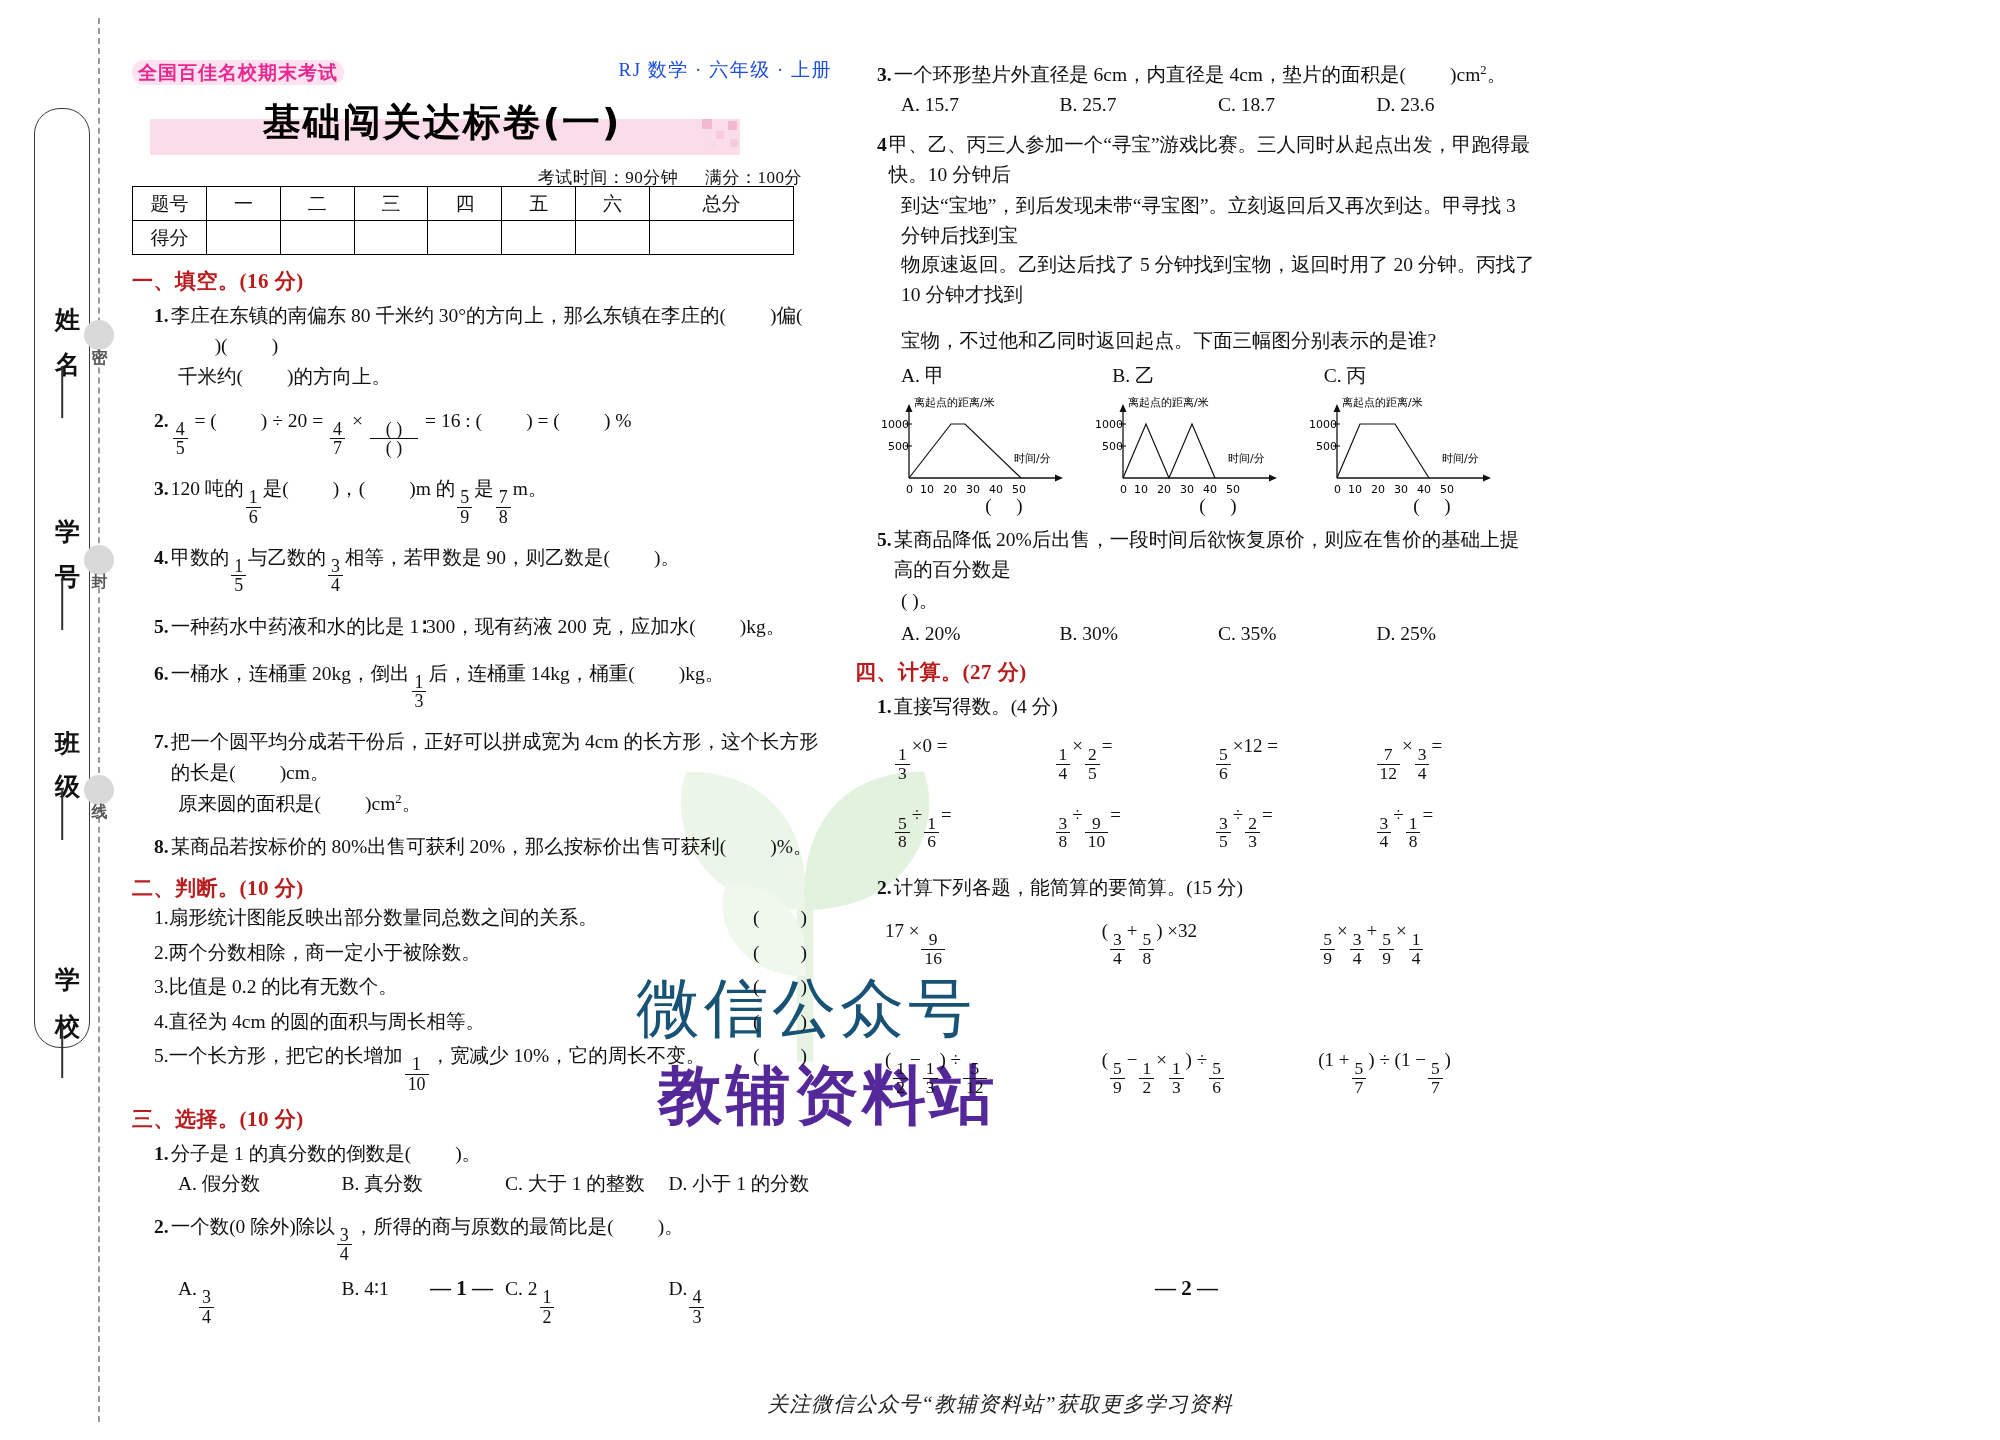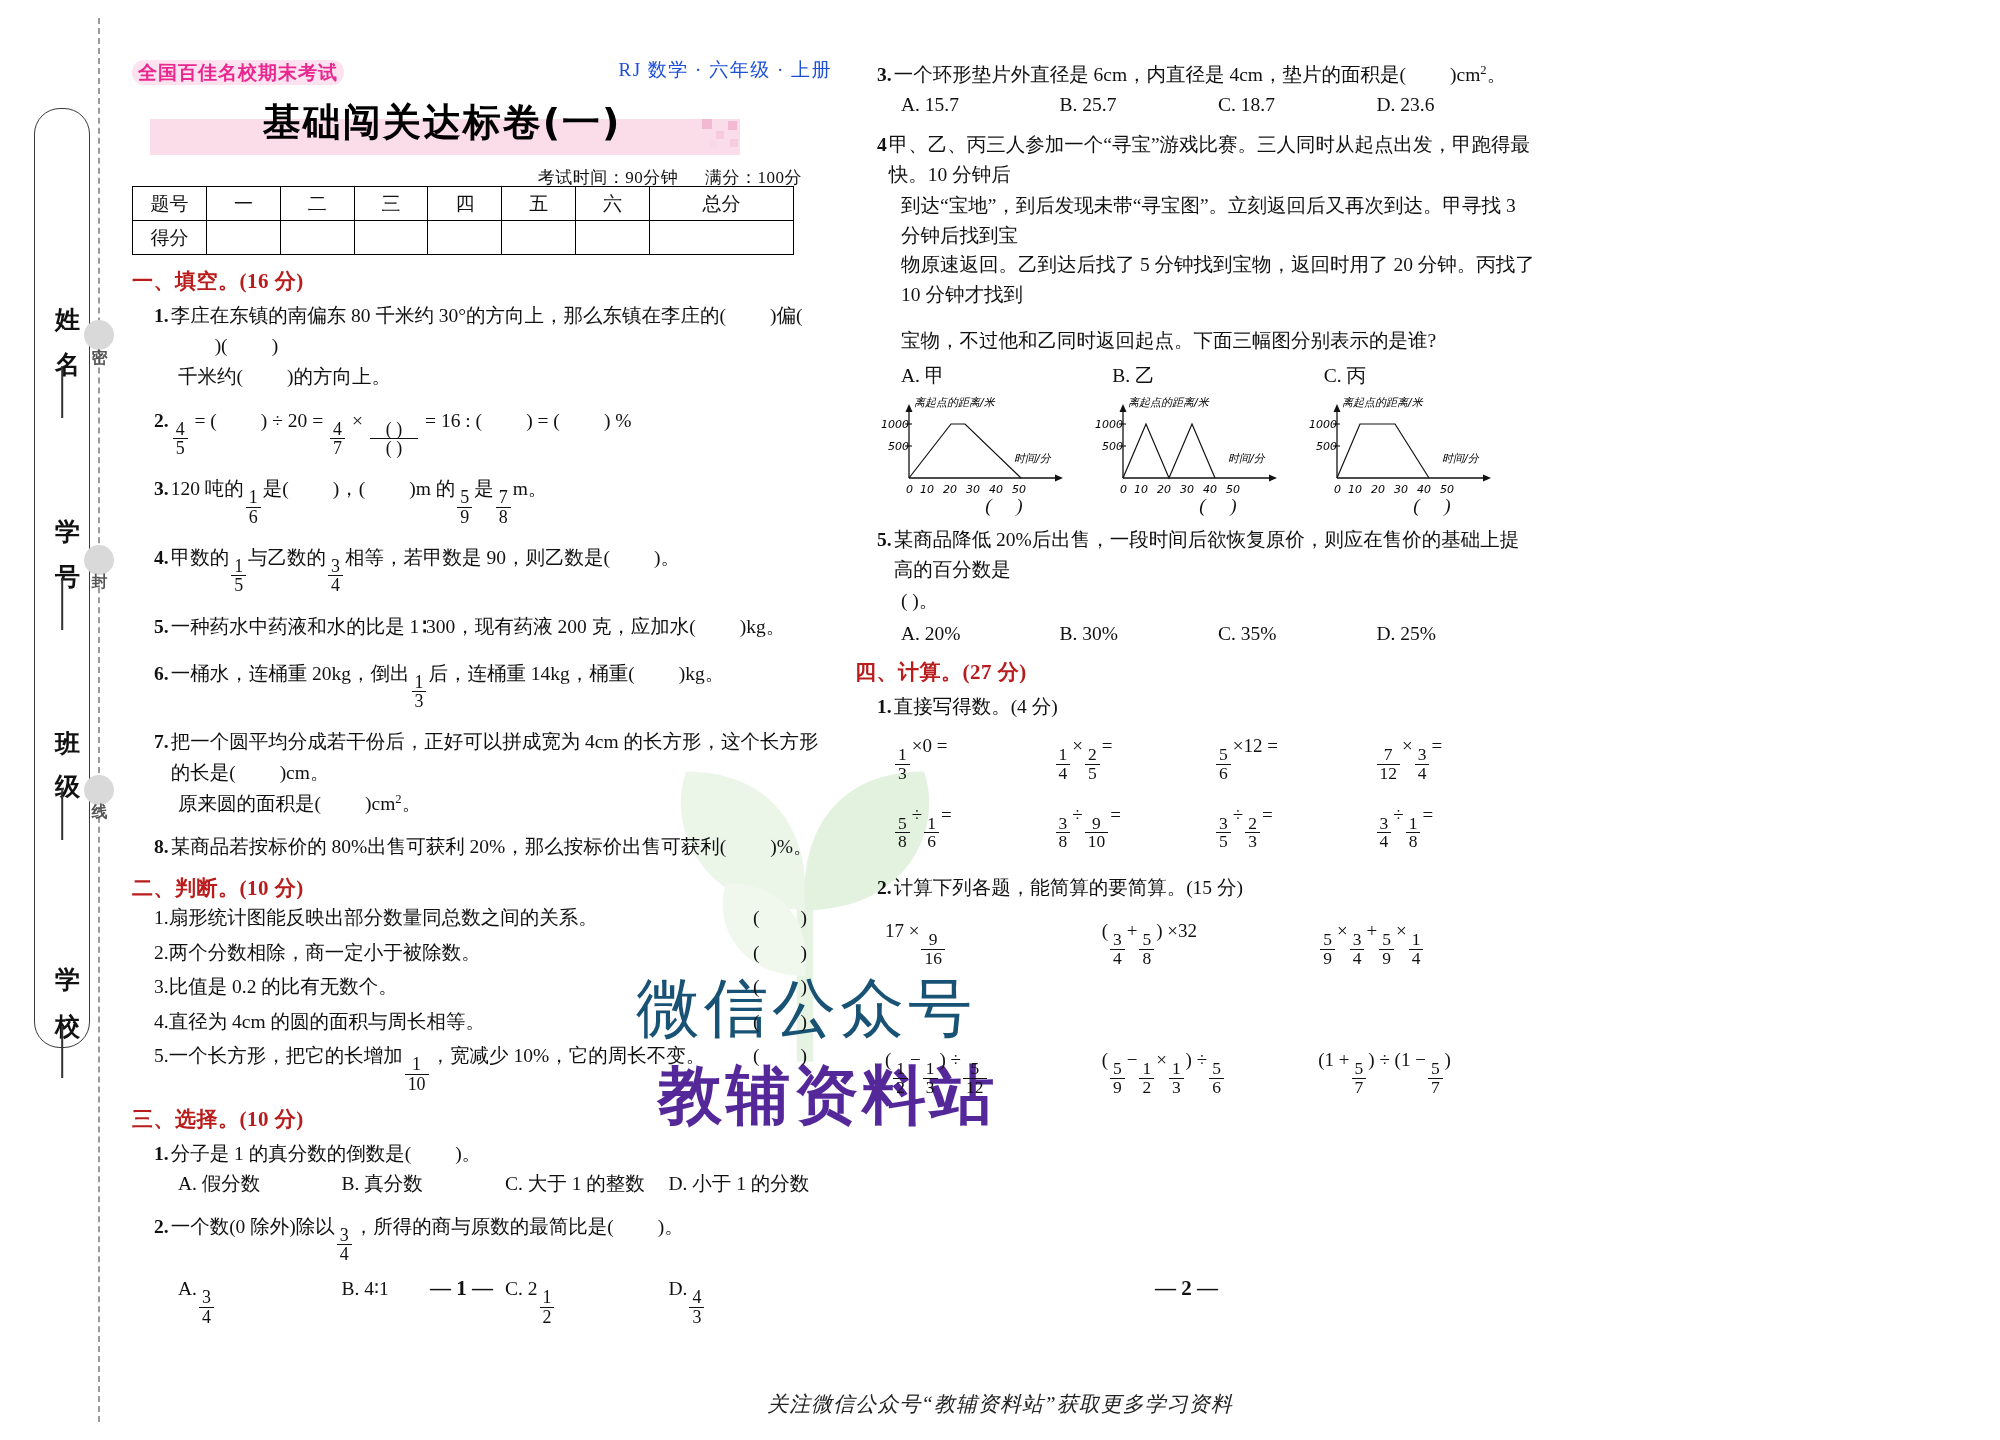--- a/index.html
+++ b/index.html
@@ -166,21 +166,21 @@
   .q-judge { display: flex; align-items: flex-start; padding-left: 22px; margin-bottom: 15px; }
   .q-judge .body { flex: 1 1 auto; }
   .q-judge .ansbox { flex: 0 0 auto; width: 86px; text-align: center; letter-spacing: 18px; }
 
   
   .opts { display: flex; padding-left: 46px; margin: -4px 0 15px 0; }
   .opts > div { flex: 1 1 0; }
   .opts.four > div { flex: 0 0 25%; }
 
   
-  .graphs { display: flex; gap: 14px; padding-left: 26px; margin: 8px 0 10px 0; font-style: italic; }
+  .graphs { display: flex; gap: 14px; padding-left: 26px; margin: 8px 0 10px 0; }
   .graph-cell { width: 200px; }
   .graph-cell svg { display: block; }
   .graph-paren { text-align: center; font-size: 19px; margin-top: -2px; letter-spacing: 10px; padding-left: 56px;}
 
   
   .calc4 { display: flex; padding-left: 38px; margin: 14px 0 22px 0; }
   .calc4 > div { flex: 0 0 25%; font-size: 19px; }
   .calc3 { display: flex; padding-left: 30px; margin: 18px 0 0 0; }
   .calc3 > div { flex: 0 0 33.33%; font-size: 19px; }
   .calc3.second { margin-top: 82px; }

